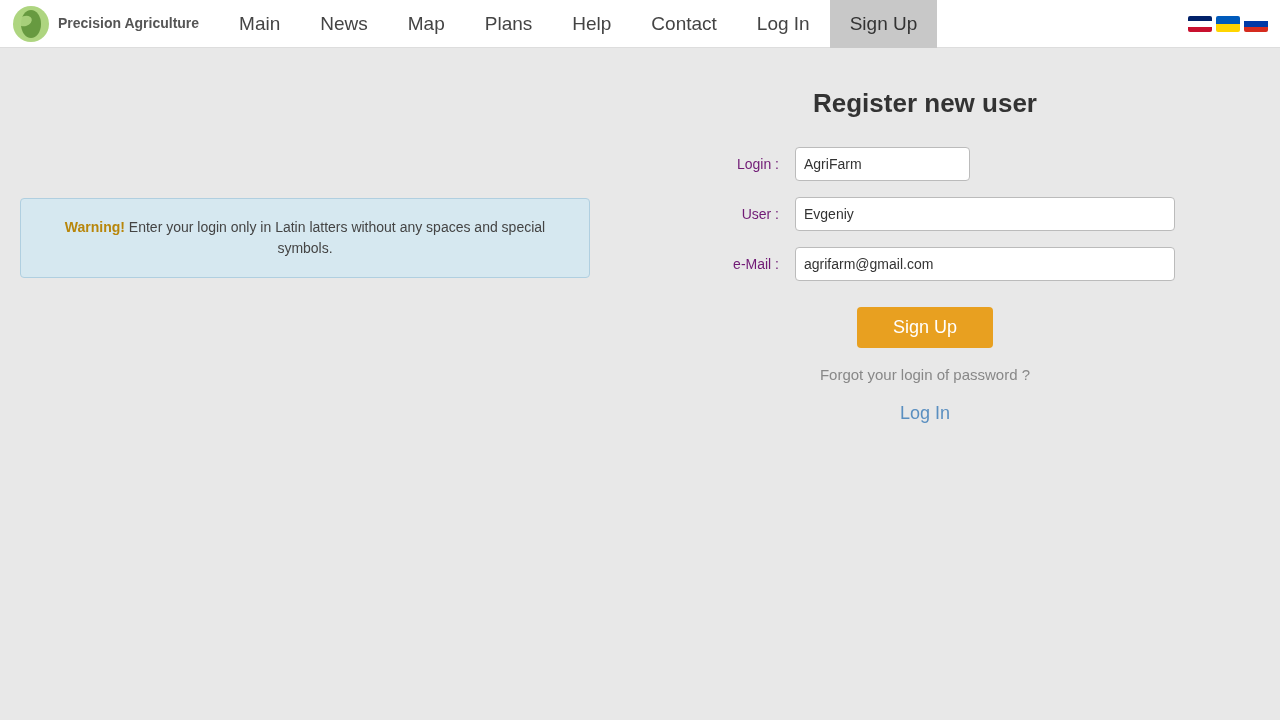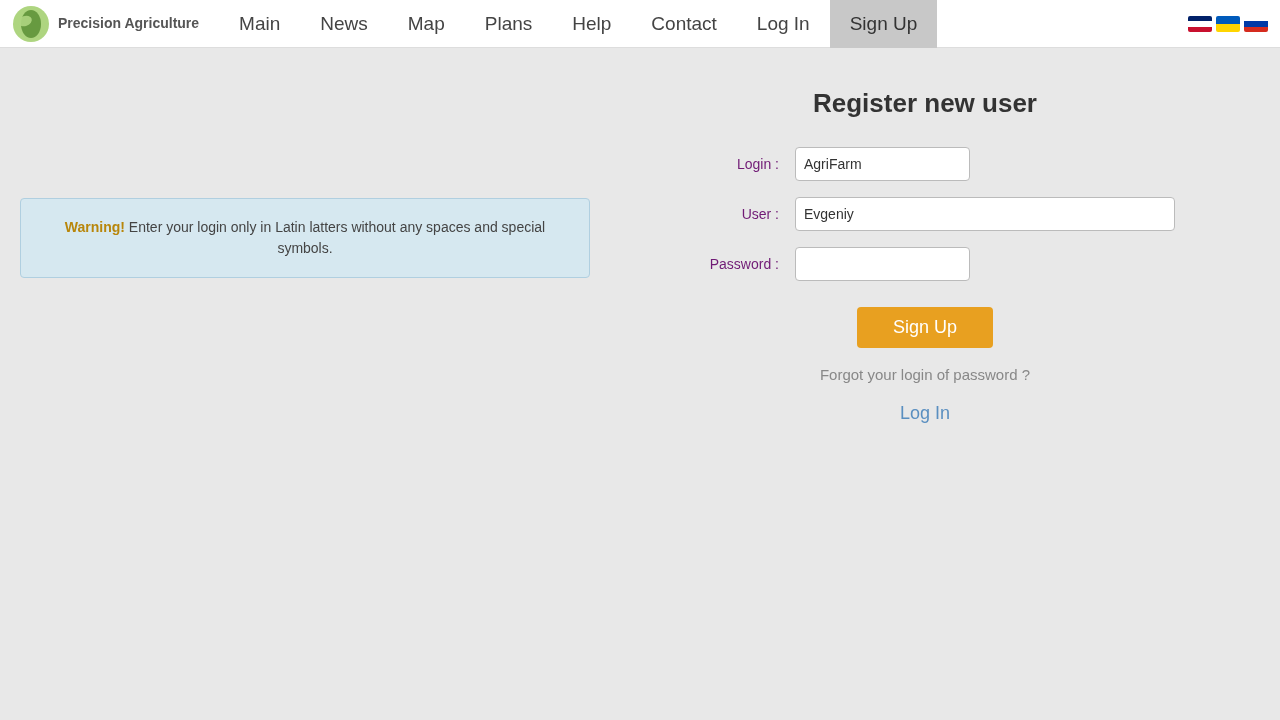--- a/index.html
+++ b/index.html
@@ -218,26 +218,26 @@
     <div class="form-row">
       <label class="form-label">Login :</label>
       <input class="form-input short" type="text" value="AgriFarm" style="">
     </div>
 
     <div class="form-row">
       <label class="form-label">User :</label>
       <input class="form-input" type="text" value="Evgeniy" style="">
     </div>
 
-
-
     <div class="form-row">
-      <label class="form-label">Password :</label>
-      <input class="form-input short" type="password" value="" style="">
-    </div>
+      <label class="form-label">e-Mail :</label>
+      <input class="form-input" type="email" value="agrifarm@gmail.com" style="">
+    </div>
+
+
 
     <button class="signup-btn">Sign Up</button>
 
     <div class="forgot-link">Forgot your login of password ?</div>
 
     <a class="login-link">Log In</a>
   </div>
 
 </div>
 

